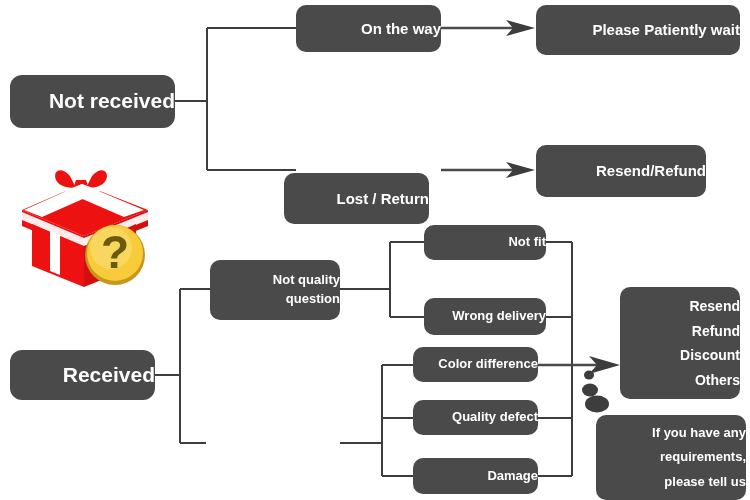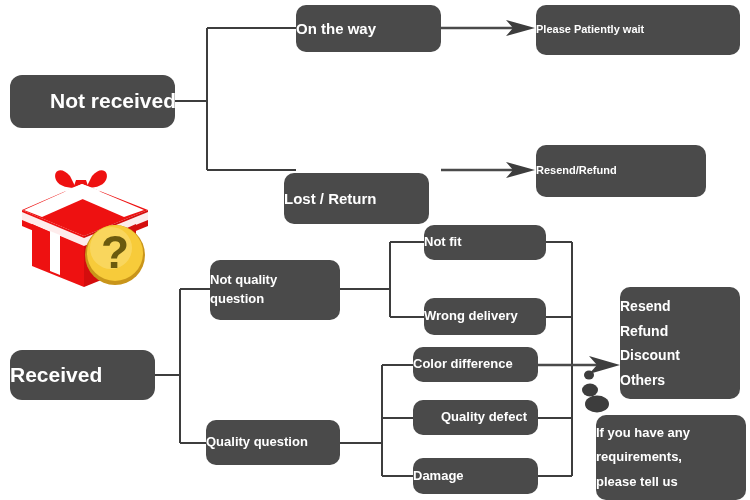--- a/index.html
+++ b/index.html
@@ -15,36 +15,36 @@
     overflow: hidden;
     font-family: "Liberation Sans", sans-serif;
   }
   .node {
     position: absolute;
     background: #4a4a4a;
     color: #ffffff;
     border-radius: 10px;
     display: flex;
     flex-direction: column;
-    align-items: flex-start;
+    align-items: flex-end;
     justify-content: center;
     text-align: center;
     font-weight: bold;
     box-sizing: border-box;
     line-height: 1.45;
     z-index: 3;
   }
   .node .line-txt { display: block; white-space: nowrap; }
 
   
   .n-root   { font-size: 21px; border-radius: 12px; }
   .n-mid    { font-size: 15px; }
   .n-leaf   { font-size: 13px; }
   .n-small  { font-size: 13px; }
-  .n-term   { font-size: 11px; }
+  .n-term   { font-size: 15px; }
 
   svg.wires {
     position: absolute;
     left: 0; top: 0;
     width: 750px;
     height: 500px;
     z-index: 1;
   }
   .wire {
     stroke: #3d3d3d;
@@ -163,23 +163,20 @@
 
   <div class="node n-root" style="left:10px; top:350px; width:145px; height:50px;">
     <span class="line-txt">Received</span>
   </div>
 
   <div class="node n-small" style="left:210px; top:260px; width:130px; height:60px;">
     <span class="line-txt">Not quality</span>
     <span class="line-txt">question</span>
   </div>
 
-  <div class="node n-small" style="left:206px; top:420px; width:134px; height:45px;">
-    <span class="line-txt">Quality question</span>
-  </div>
 
   <div class="node n-leaf" style="left:424px; top:225px; width:122px; height:35px;">
     <span class="line-txt">Not fit</span>
   </div>
 
   <div class="node n-leaf" style="left:424px; top:298px; width:122px; height:37px;">
     <span class="line-txt">Wrong delivery</span>
   </div>
 
   <div class="node n-leaf" style="left:413px; top:347px; width:125px; height:35px;">

